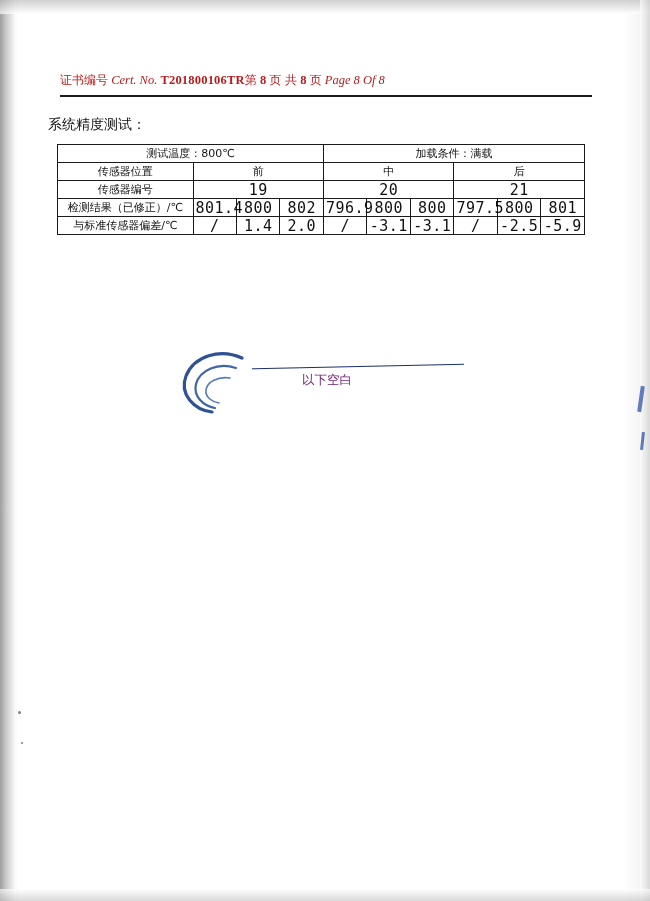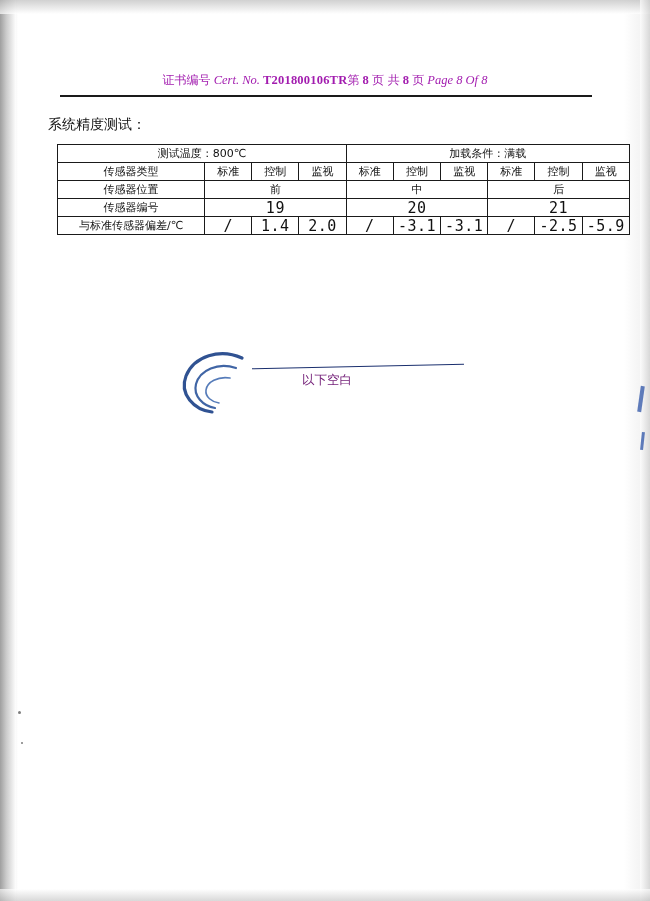--- a/index.html
+++ b/index.html
@@ -51,24 +51,24 @@
     background: linear-gradient(0deg,#c4c4c4 0%, #ffffff 100%);
     opacity: .65;
   }
 
   
   .header {
     position: absolute;
     left: 60px; top: 72px;
     width: 530px;
     display: flex;
-    justify-content: center;
+    justify-content: flex-start;
     align-items: baseline;
     font-size: 12.5px;
-    color: #a21caf;
+    color: #b91c1c;
   }
   .header .cert {
     white-space: nowrap;
   }
   .header .cert .zh { font-family: "DejaVu Sans", sans-serif; font-size: 12px; }
   .header .cert .italic { font-style: italic; font-family: "Liberation Serif", serif; }
   .header .cert .num { font-weight: bold; letter-spacing: .2px; }
   .header .pageinfo { white-space: nowrap; font-size: 12.5px; }
   .header .pageinfo .zh { font-family: "DejaVu Sans", sans-serif; font-size: 12px; }
   .header .pageinfo b { font-weight: bold; }
@@ -89,21 +89,21 @@
     font-family: Liberation Sans, sans-serif;
     font-size: 14px;
     color: #111;
   }
 
   
   table.report {
     position: absolute;
     left: 57px;
     top: 144px;
-    width: 573px;
+    width: 528px;
     border-collapse: collapse;
     font-family: "DejaVu Sans", sans-serif;
     font-size: 11px;
     color: #111;
     table-layout: fixed;
   }
   table.report td {
     border: 1px solid #1a1a1a;
     height: 17px;
     text-align: center;
@@ -196,49 +196,49 @@
       <col class="cs">
         <col class="cs">
         <col class="cs">
     </colgroup>
     <tbody>
       <tr>
         <td colspan="4">测试温度：800℃</td>
         <td colspan="6">加载条件：满载</td>
       </tr>
 
-      <tr>
-        <td class="label">传感器类型</td>
-        <td>标准</td>
-        <td>控制</td>
-        <td>监视</td>
-        <td>标准</td>
-        <td>控制</td>
-        <td>监视</td>
-        <td>标准</td>
-        <td>控制</td>
-        <td>监视</td>
-      </tr>
 
       <tr>
         <td class="label">传感器位置</td>
         <td colspan="3">前</td>
         <td colspan="3" class="lft">中</td>
         <td colspan="3" class="lft">后</td>
       </tr>
 
       <tr>
         <td class="label">传感器编号</td>
         <td colspan="3" class="val">19</td>
         <td colspan="3" class="val lft">20</td>
         <td colspan="3" class="val lft">21</td>
       </tr>
 
 
 
+      <tr>
+        <td class="label">检测结果（已修正）/℃</td>
+        <td class="val">801.4</td>
+        <td class="val">800</td>
+        <td class="val">802</td>
+        <td class="val">796.9</td>
+        <td class="val">800</td>
+        <td class="val">800</td>
+        <td class="val">797.5</td>
+        <td class="val">800</td>
+        <td class="val">801</td>
+      </tr>
 
       <tr>
         <td class="label">与标准传感器偏差/℃</td>
         <td class="val">/</td>
         <td class="val">1.4</td>
         <td class="val">2.0</td>
         <td class="val">/</td>
         <td class="val">-3.1</td>
         <td class="val">-3.1</td>
         <td class="val">/</td>

